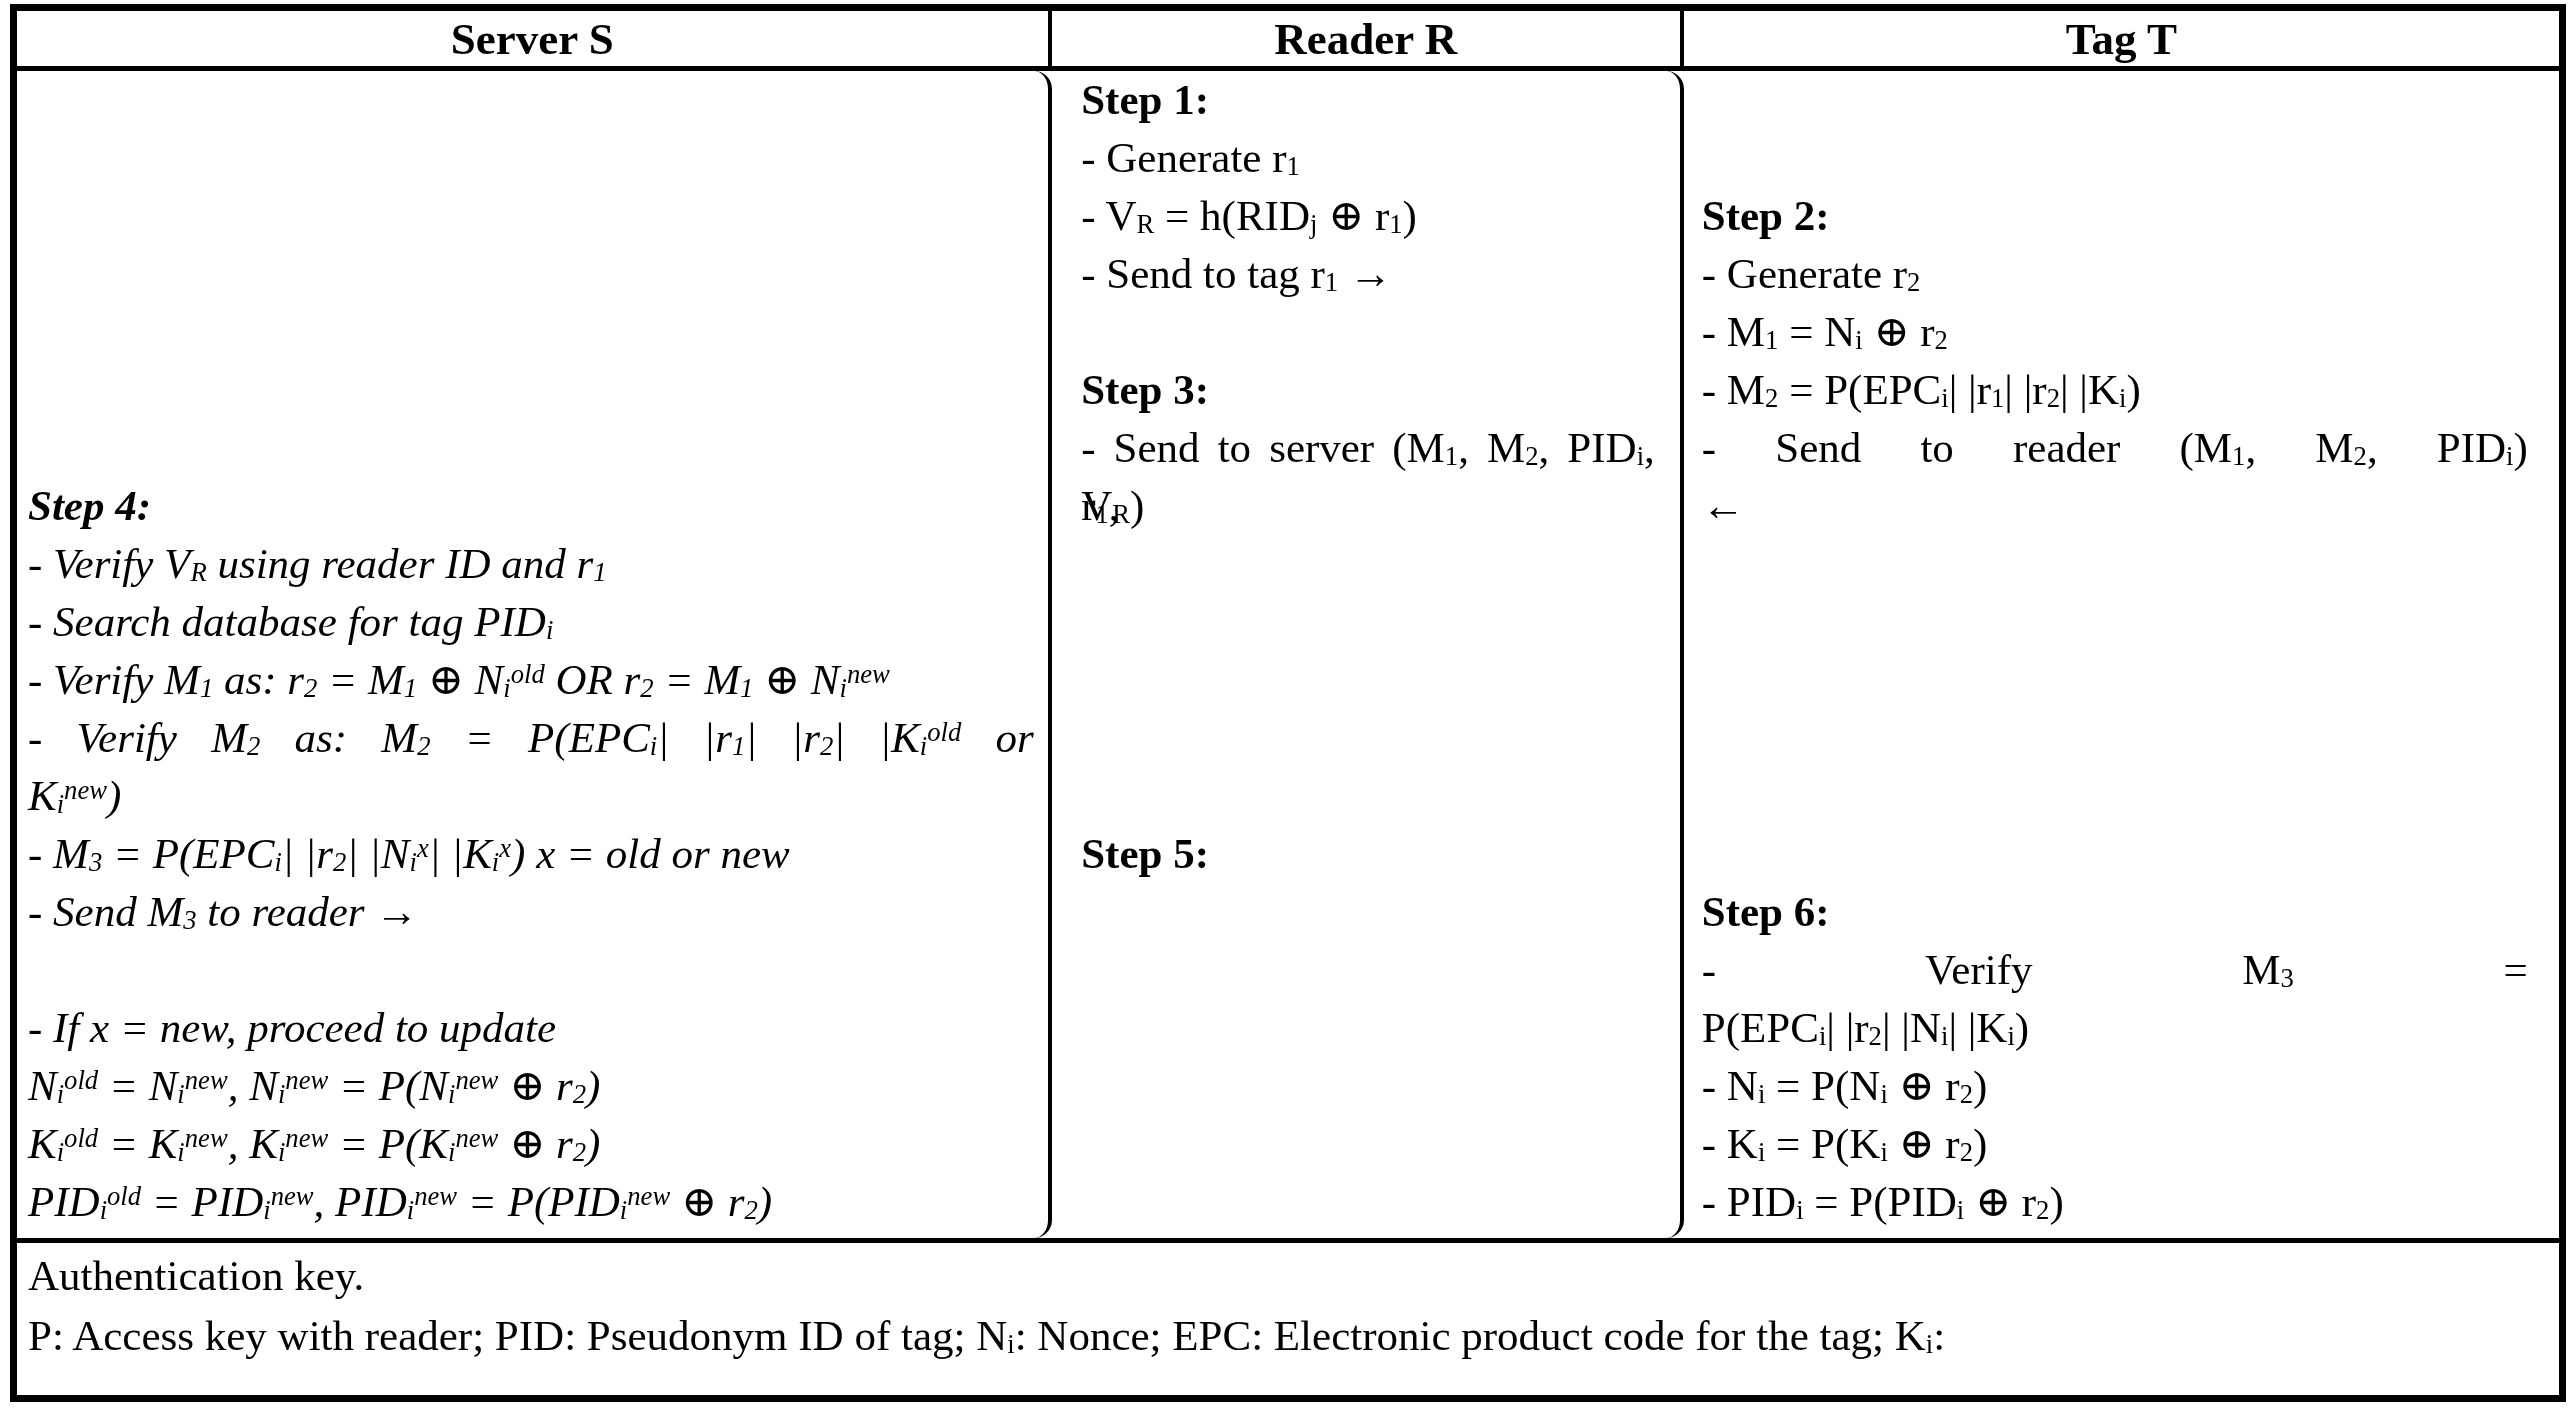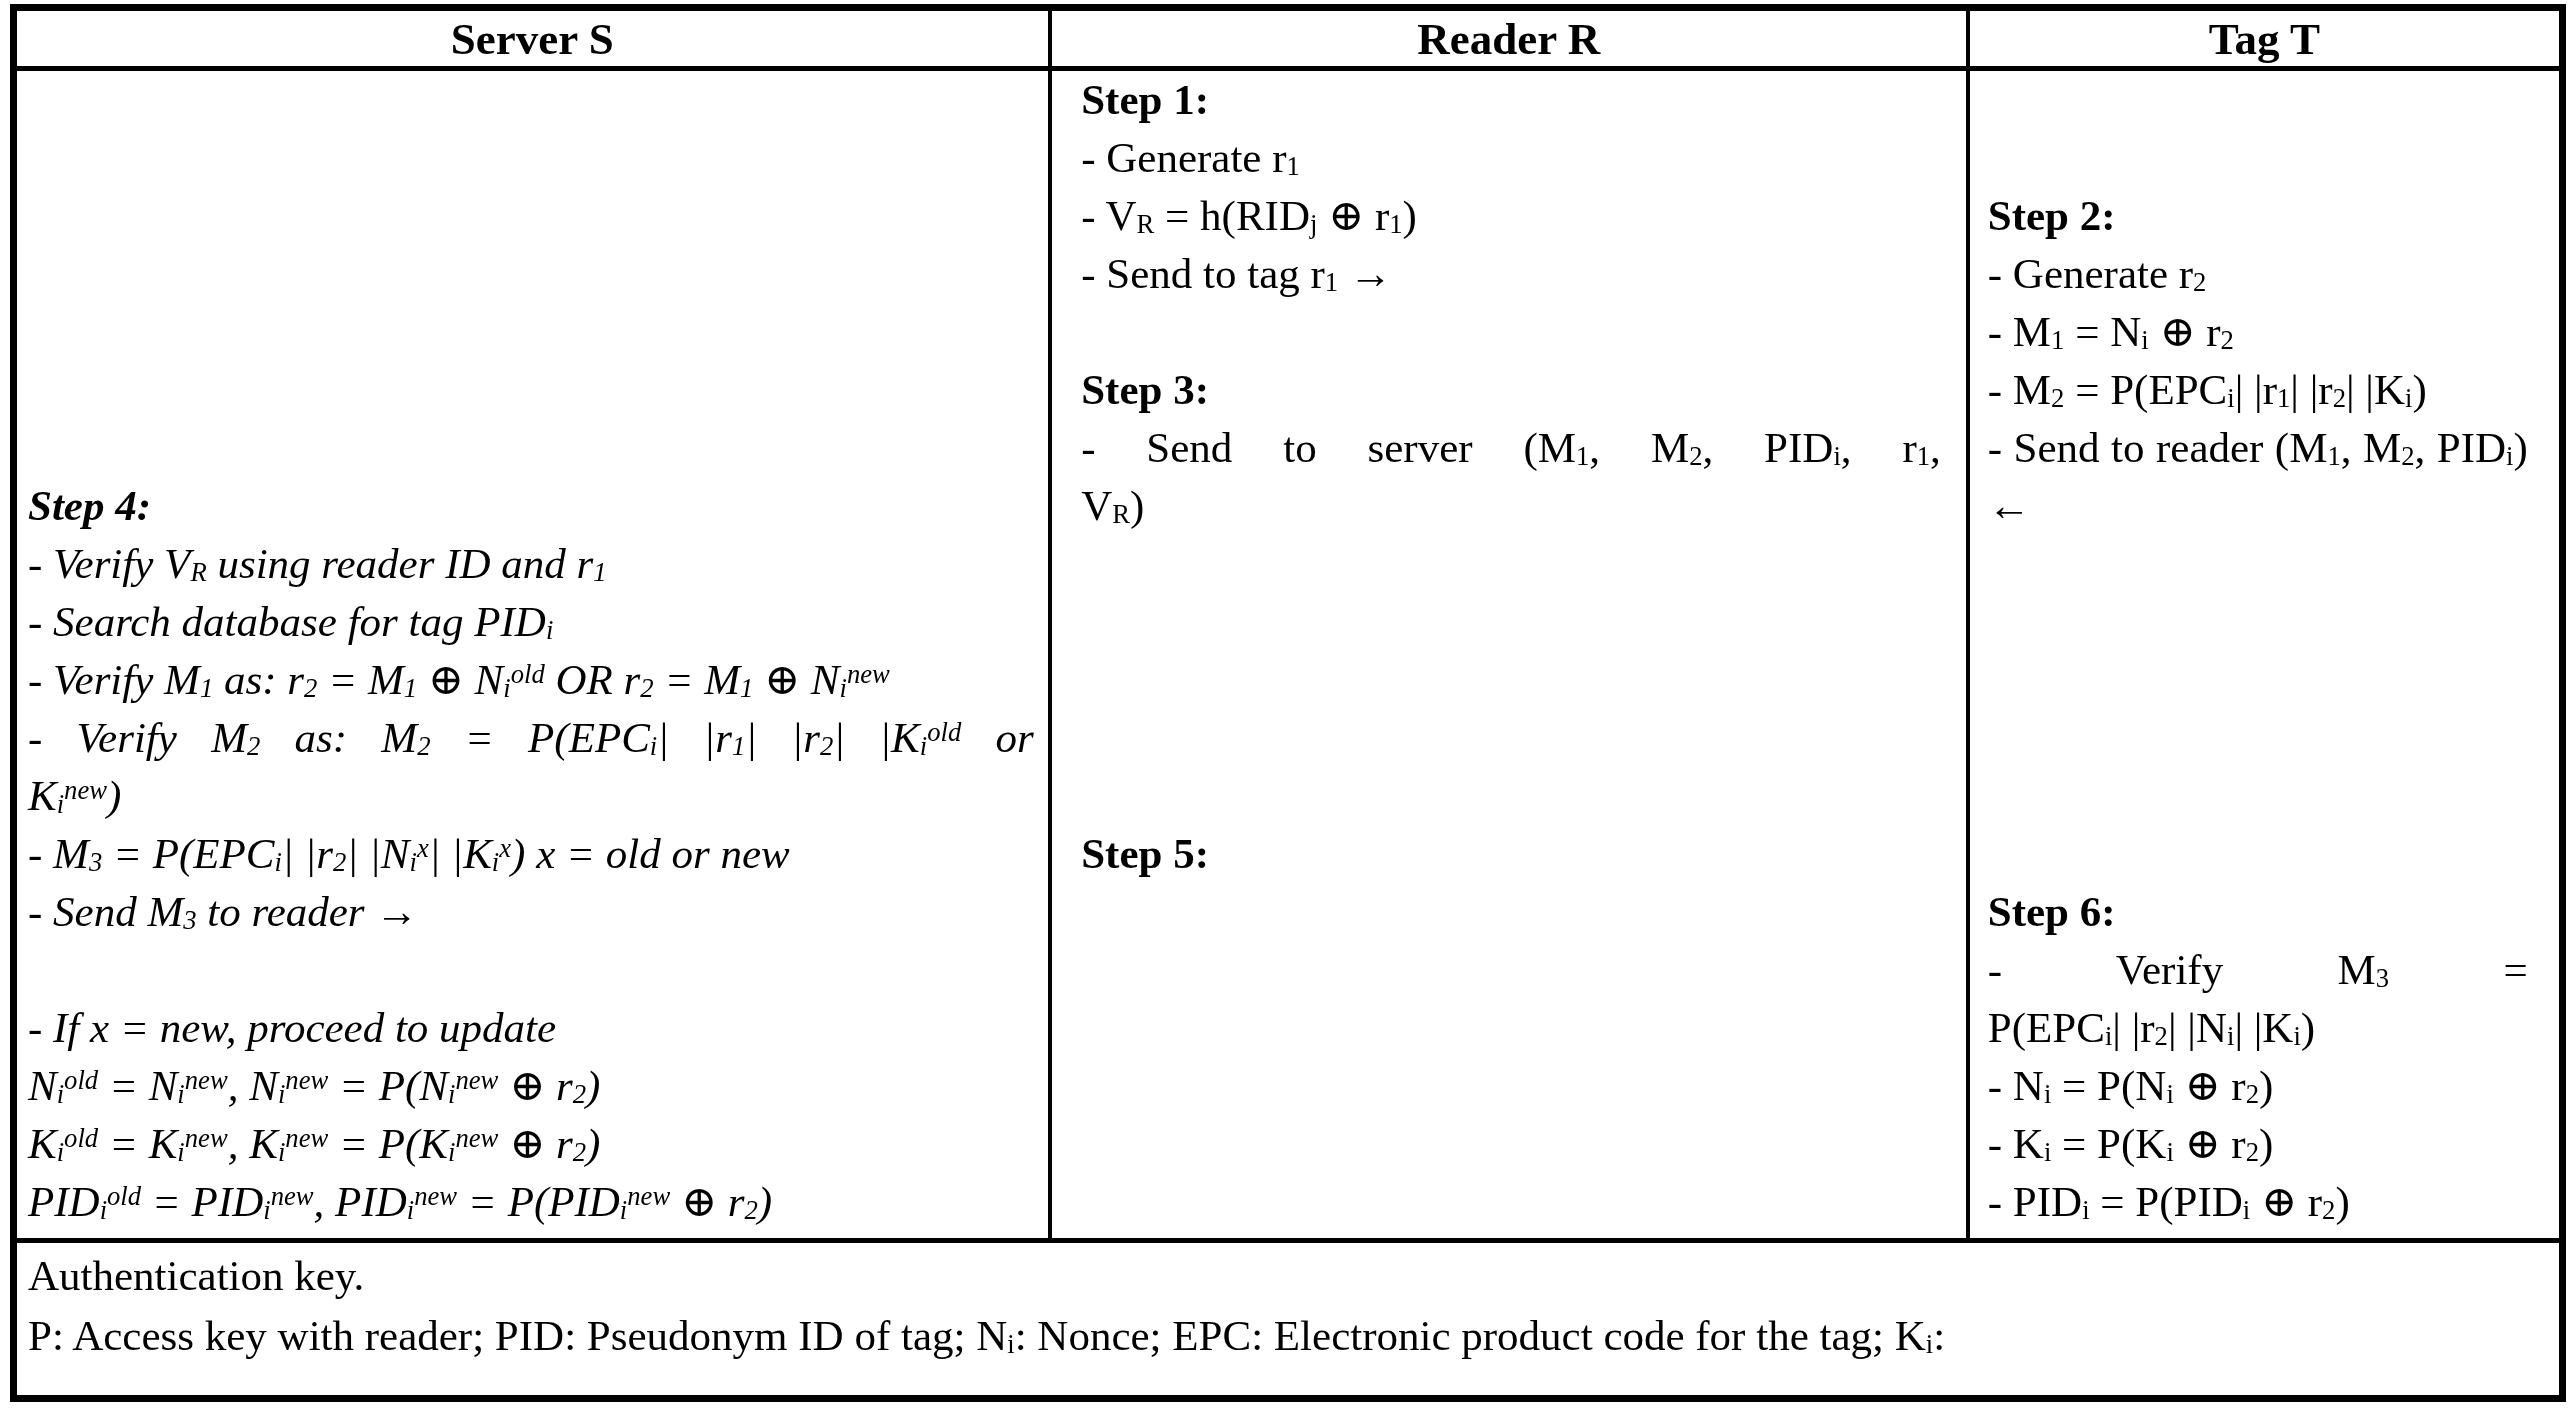--- a/index.html
+++ b/index.html
@@ -38,32 +38,33 @@
   .hcell {
     display: flex;
     align-items: center;
     justify-content: center;
     font-size: 45px;
     font-weight: bold;
     box-sizing: border-box;
     overflow: hidden;
   }
   .col1 { width: 1035px; border-right: 4.2px solid #000; }
-  .col2 { width: 918px; border-right: 4.2px solid #000; }
+  .col2 { width: 632px; border-right: 4.2px solid #000; }
   .col3 { flex: 1; }
   .brow {
     display: flex;
     flex: 0 0 auto;
     height: 1172px;
     border-bottom: 5.6px solid #000;
     box-sizing: border-box;
   }
   .bcell {
     box-sizing: border-box;
     overflow: hidden;
+    border-radius: 18px;
   }
   .bcell.col1 { padding: 0 14px 0 11.2px; font-style: italic; }
   .bcell.col2 { padding: 0 25px 0 29.4px; }
   .bcell.col3 { padding: 0 31px 0 18px; }
   .ln {
     height: 58px;
     line-height: 58px;
     font-size: 43px;
     white-space: nowrap;
   }

